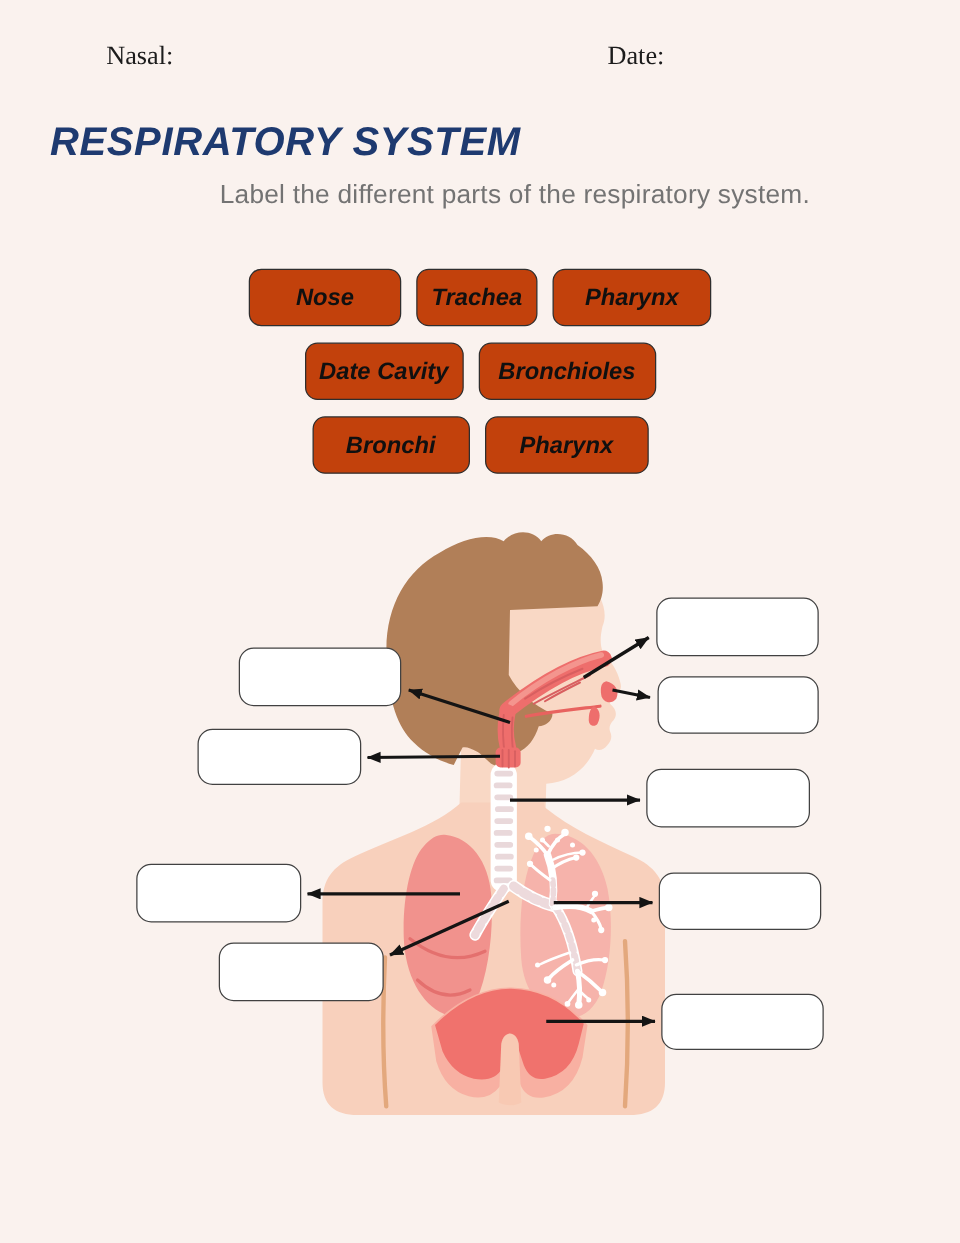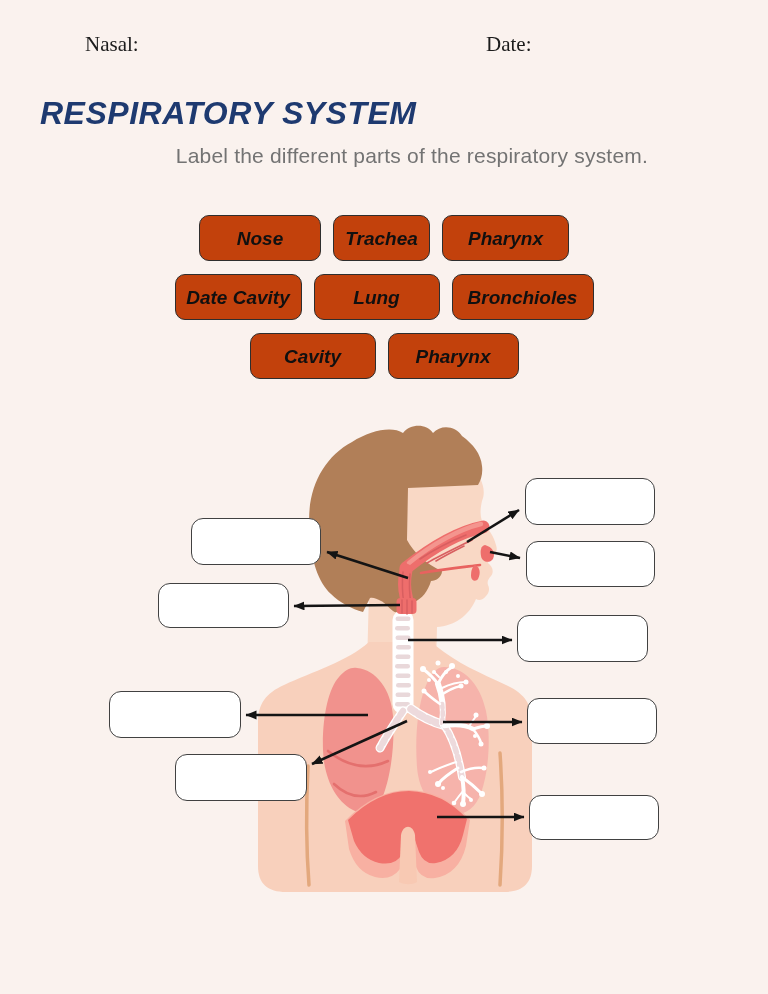--- a/index.html
+++ b/index.html
@@ -36,25 +36,24 @@
   <div class="subtitle">Label the different parts of the respiratory system.</div>
 
   <div class="bank">
     <div class="bank-row">
       <div class="tile" style="width:122px">Nose</div>
       <div class="tile" style="width:97px">Trachea</div>
       <div class="tile" style="width:127px">Pharynx</div>
     </div>
     <div class="bank-row">
       <div class="tile" style="width:127px">Date Cavity</div>
-      <div class="tile" style="width:126px">Lung</div>
       <div class="tile" style="width:142px">Bronchioles</div>
     </div>
     <div class="bank-row">
-      <div class="tile" style="width:126px">Cavity</div>
+      <div class="tile" style="width:126px">Bronchi</div>
       <div class="tile" style="width:131px">Pharynx</div>
     </div>
   </div>
 
   <svg class="illu" width="330" height="480" viewBox="0 0 330 480">
 
     <g>
       <path fill="#f9d8c5" d="M176,62 C150,88 140,130 139,172 L137,246 L206,246 L207,207
         C224,206 239,196 246,179 C249,181 253,180 256,176 C259,173 260,169 258,165
         C257,162 258,159 261,156 C264,152 263,147 258,143 C258,141 259,138 261,136

